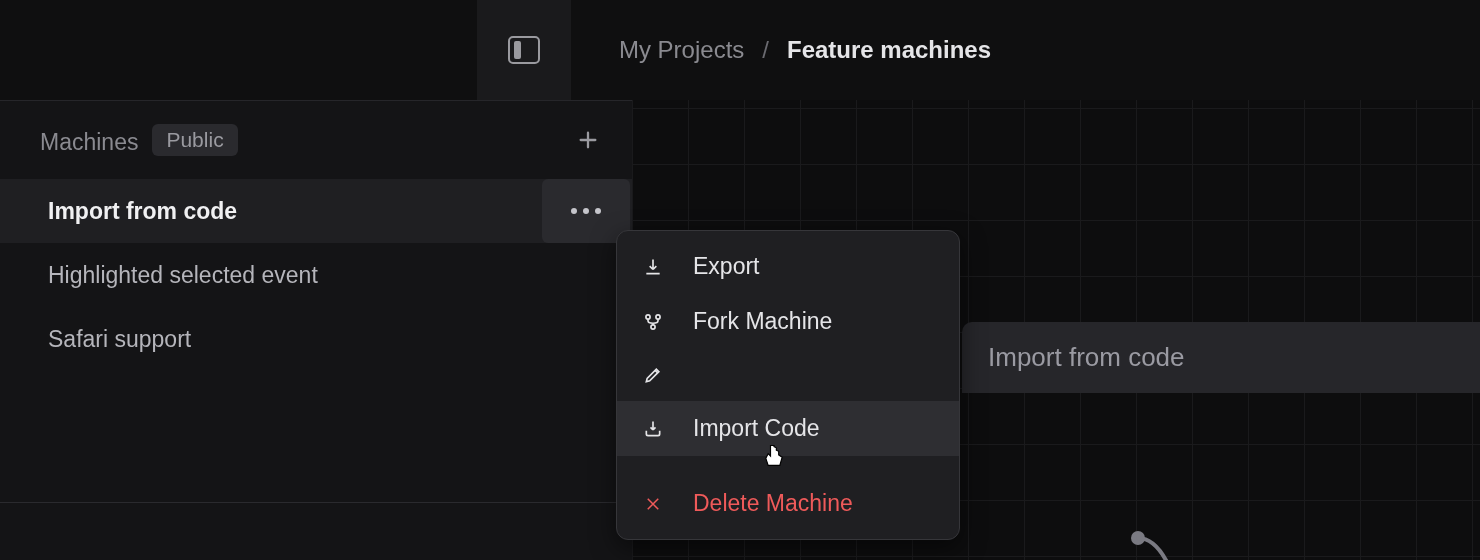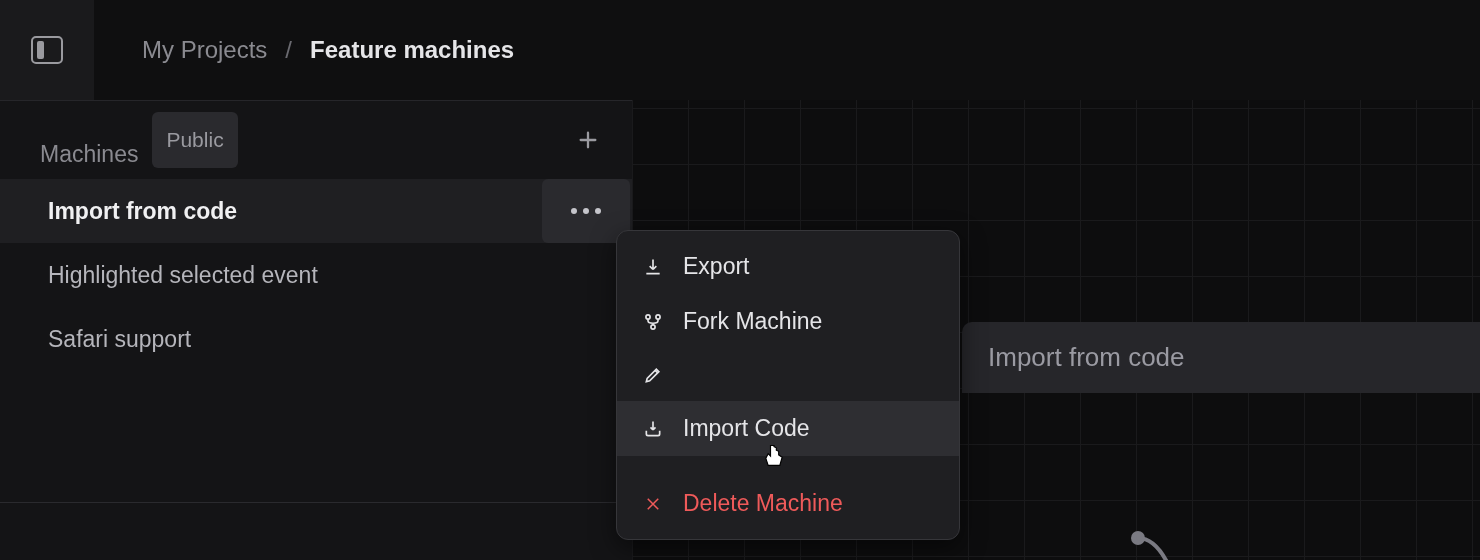--- a/index.html
+++ b/index.html
@@ -16,20 +16,21 @@
       overflow: hidden;
       position: relative;
     }
     
     
     .topbar {
       display: flex;
       align-items: center;
       height: 100px;
       padding: 0 12px 0 0;
+      justify-content: center;
     }
     .sidebar-toggle-wrap {
       width: 94px;
       height: 100px;
       display: flex;
       align-items: center;
       justify-content: center;
       background: #1a1a1c;
     }
     .sidebar-toggle {
@@ -95,21 +96,21 @@
     }
     .sidebar-title {
       font-size: 23px;
       color: #8a8a90;
       font-weight: 500;
     }
     .badge {
       background: #2a2a2e;
       color: #9a9aa0;
       font-size: 21px;
-      padding: 16px 14px;
+      padding: 4px 14px;
       border-radius: 6px;
     }
     .add-btn {
       color: #9a9aa0;
       font-size: 28px;
       width: 32px;
       height: 32px;
       display: flex;
       align-items: center;
       justify-content: center;
@@ -201,21 +202,21 @@
       background: #1f1f22;
       border: 1px solid #36363a;
       border-radius: 12px;
       padding: 8px 0;
       box-shadow: 0 8px 24px rgba(0,0,0,0.5);
       z-index: 100;
     }
     .menu-item {
       display: flex;
       align-items: center;
-      gap: 18px;
+      gap: 28px;
       padding: 14px 24px;
       font-size: 23px;
       color: #e5e5e8;
       cursor: pointer;
     }
     .menu-item.hover {
       background: #2e2e32;
     }
     .menu-item.danger {
       color: #ef5a5a;

